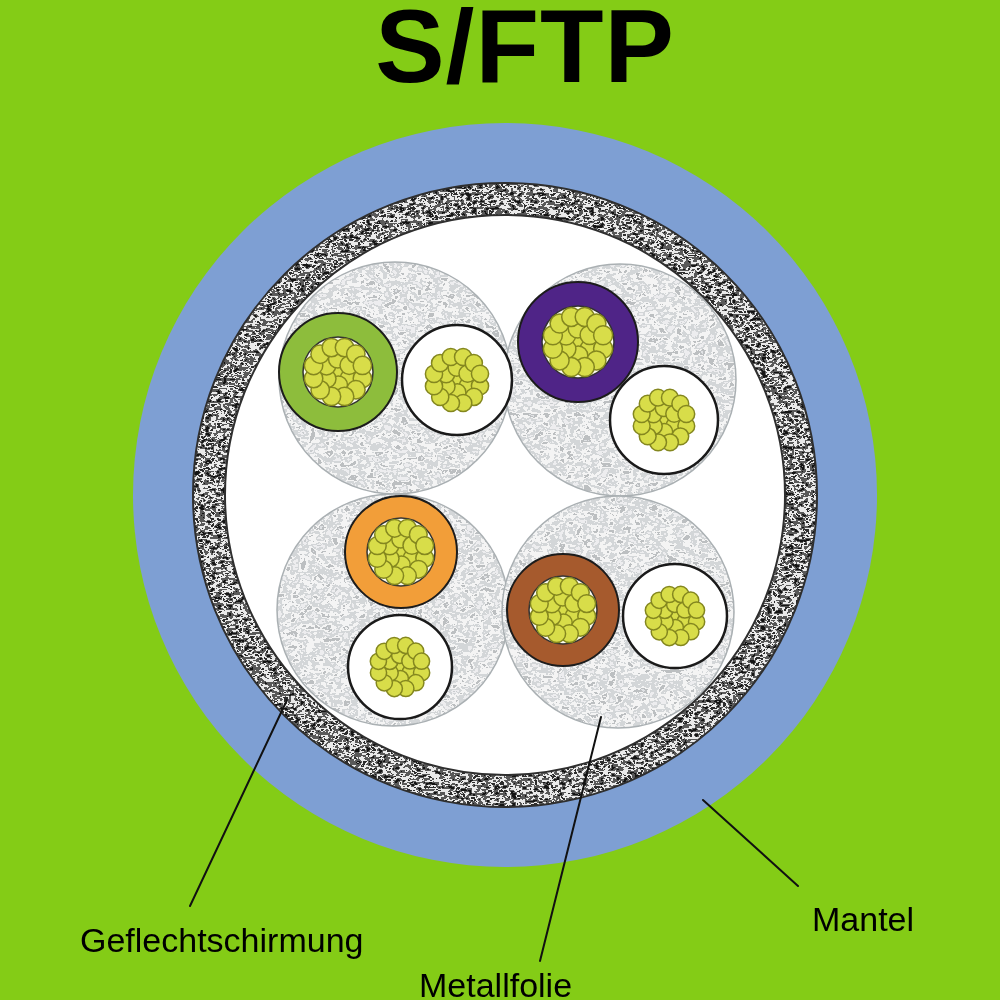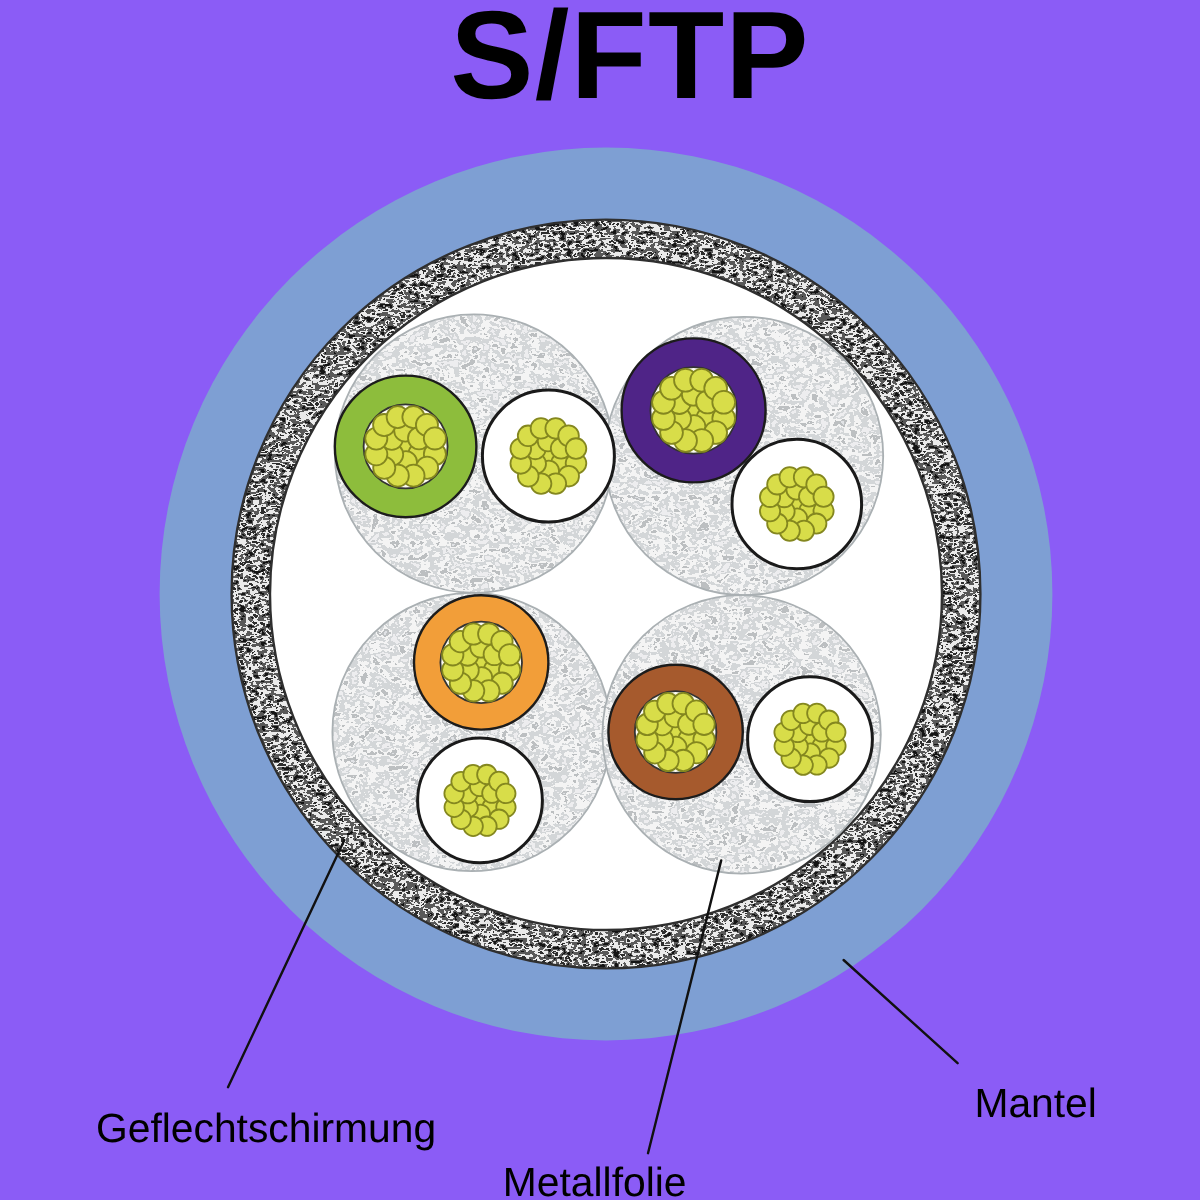--- a/index.html
+++ b/index.html
@@ -1,16 +1,16 @@
 <!DOCTYPE html>
 <html><head>
 <meta charset="utf-8">
 <style>
   html,body{margin:0;padding:0;background:#ffffff;}
-  .stage{width:1000px;height:1000px;position:relative;background:#8b5cf6;overflow:hidden;}
+  .stage{width:1000px;height:1000px;position:relative;background:#84cc16;overflow:hidden;}
   svg{display:block;}
   text{font-family:"Liberation Sans","DejaVu Sans",sans-serif;fill:#000;}
   .title{font-size:104px;font-weight:bold;letter-spacing:1px;}
   .label{font-size:34px;}
   .leader{stroke:#111;stroke-width:2;stroke-linecap:round;}
 </style>
 </head>
 <body>
 
 <div class="stage">

